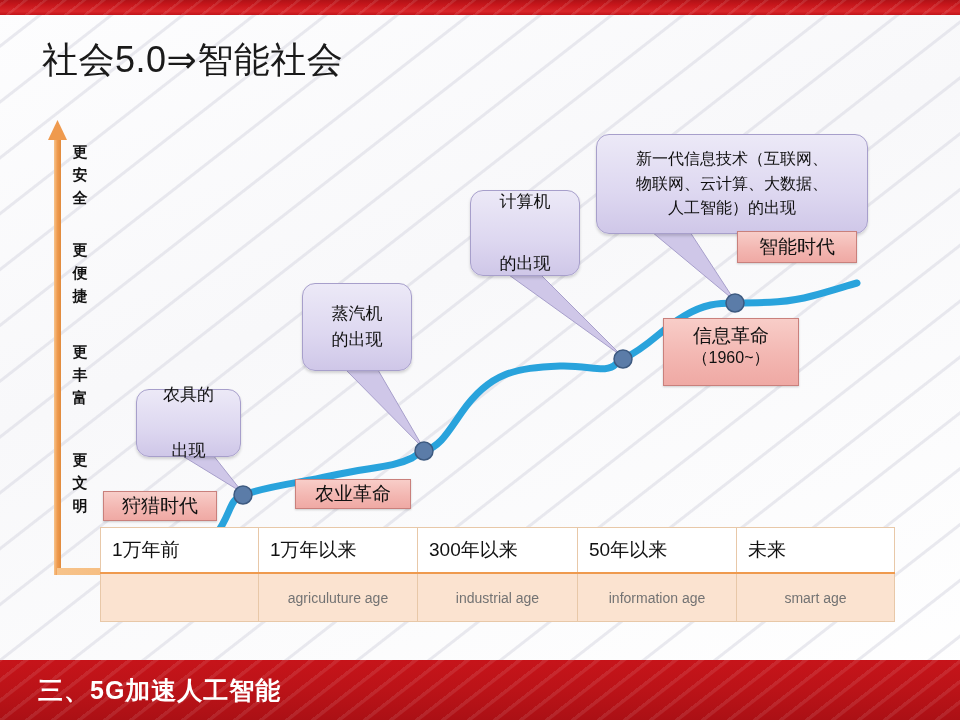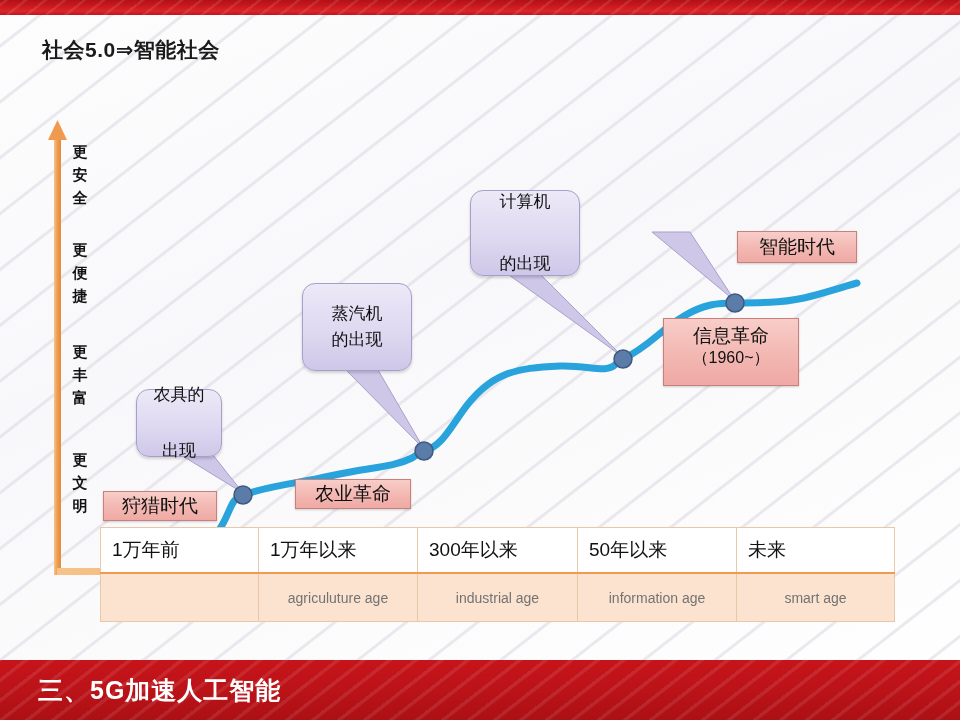--- a/index.html
+++ b/index.html
@@ -40,22 +40,22 @@
     position:absolute; left:0; top:0; right:0; bottom:0;
     background: repeating-linear-gradient(-38deg,
       rgba(255,255,255,0.00) 0px, rgba(255,255,255,0.00) 9px,
       rgba(255,255,255,0.10) 10px, rgba(255,255,255,0.10) 12px);
   }
 
   
   .slide-title {
     position: absolute;
     left: 42px; top: 36px;
-    font-size: 21px;
-    font-weight: bold;
+    font-size: 36px;
+    font-weight: normal;
     color: #1a1a1a;
     letter-spacing: 0.5px;
     white-space: nowrap;
   }
 
   
   .bottom-bar {
     position: absolute;
     left: 0; top: 660px;
     width: 960px; height: 60px;
@@ -281,35 +281,40 @@
       <tr class="row-en">
         <td class="blank"></td>
         <td>agriculuture age</td>
         <td>industrial age</td>
         <td>information age</td>
         <td>smart age</td>
       </tr>
     </tbody>
       </table>
 
-    <div class="callout small" style="left:136px; top:389px; width:86px; height:68px;gap:30px;">
+    <div class="callout small" style="left:136px; top:389px; width:105px; height:68px;gap:30px;">
       <div>农具的</div>
       <div>出现</div>
     </div>
 
     <div class="callout small" style="left:302px; top:283px; width:110px; height:88px;">
       <div>蒸汽机</div>
       <div>的出现</div>
     </div>
 
     <div class="callout small" style="left:470px; top:190px; width:110px; height:86px;gap:36px;">
       <div>计算机</div>
       <div>的出现</div>
     </div>
 
+    <div class="callout big" style="left:596px; top:134px; width:272px; height:100px;">
+      <div>新一代信息技术（互联网、</div>
+      <div>物联网、云计算、大数据、</div>
+      <div>人工智能）的出现</div>
+    </div>
 
     <div class="pink-box one-line" style="left:103px; top:491px; width:114px; height:30px;">
       <div class="l1">狩猎时代</div>
     </div>
 
     <div class="pink-box one-line" style="left:295px; top:479px; width:116px; height:30px;">
       <div class="l1">农业革命</div>
     </div>
 
 

